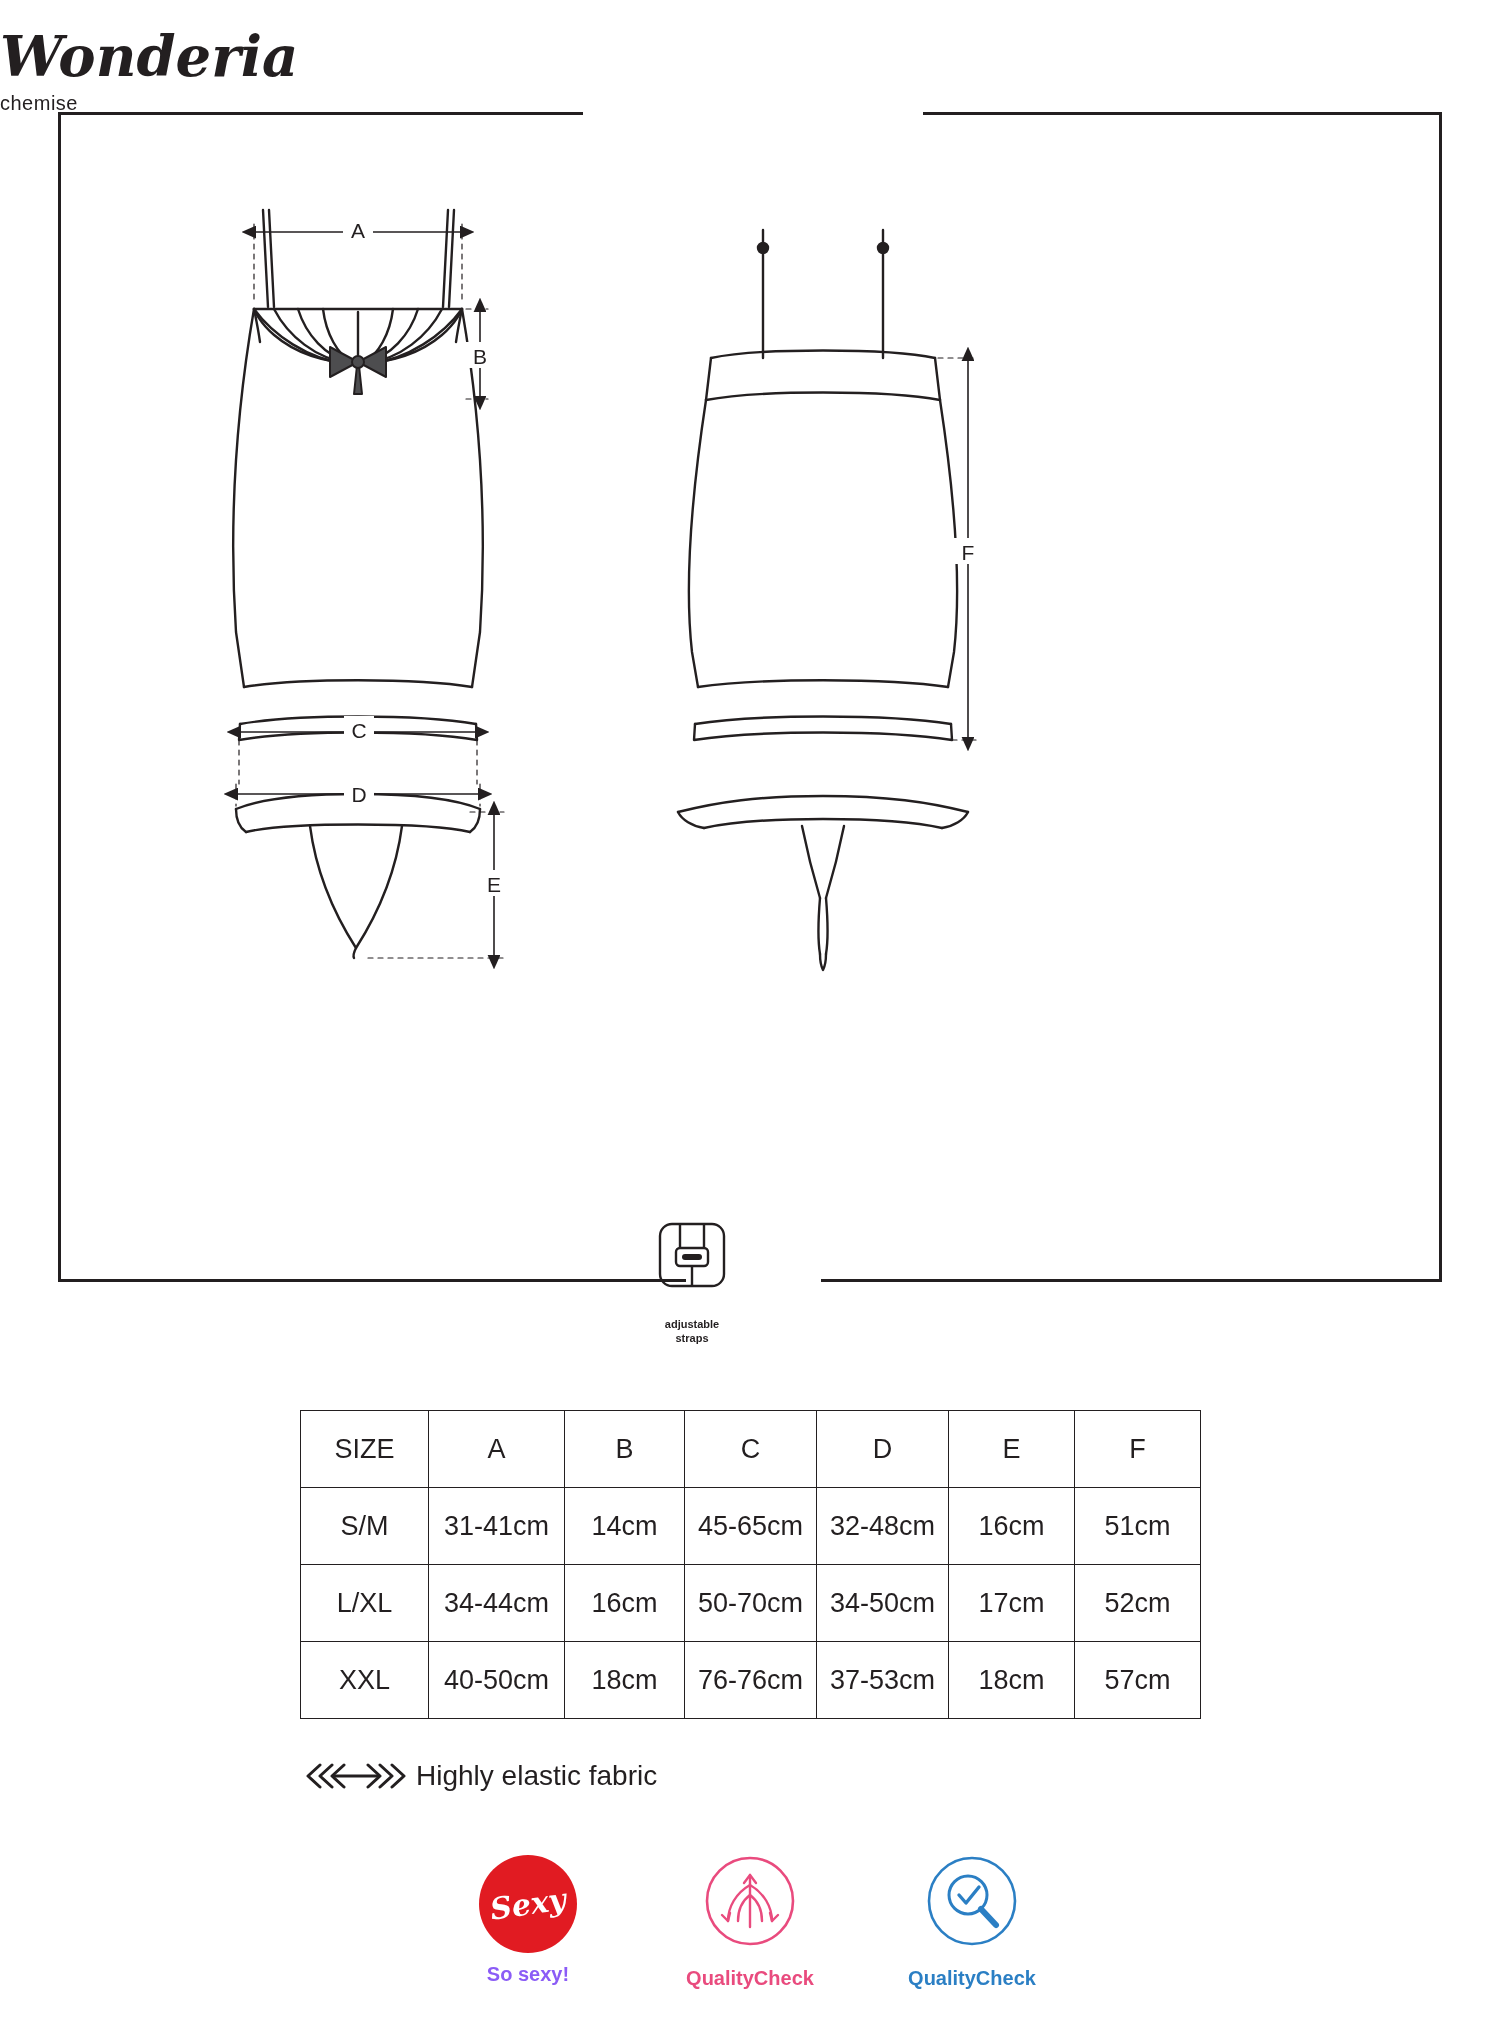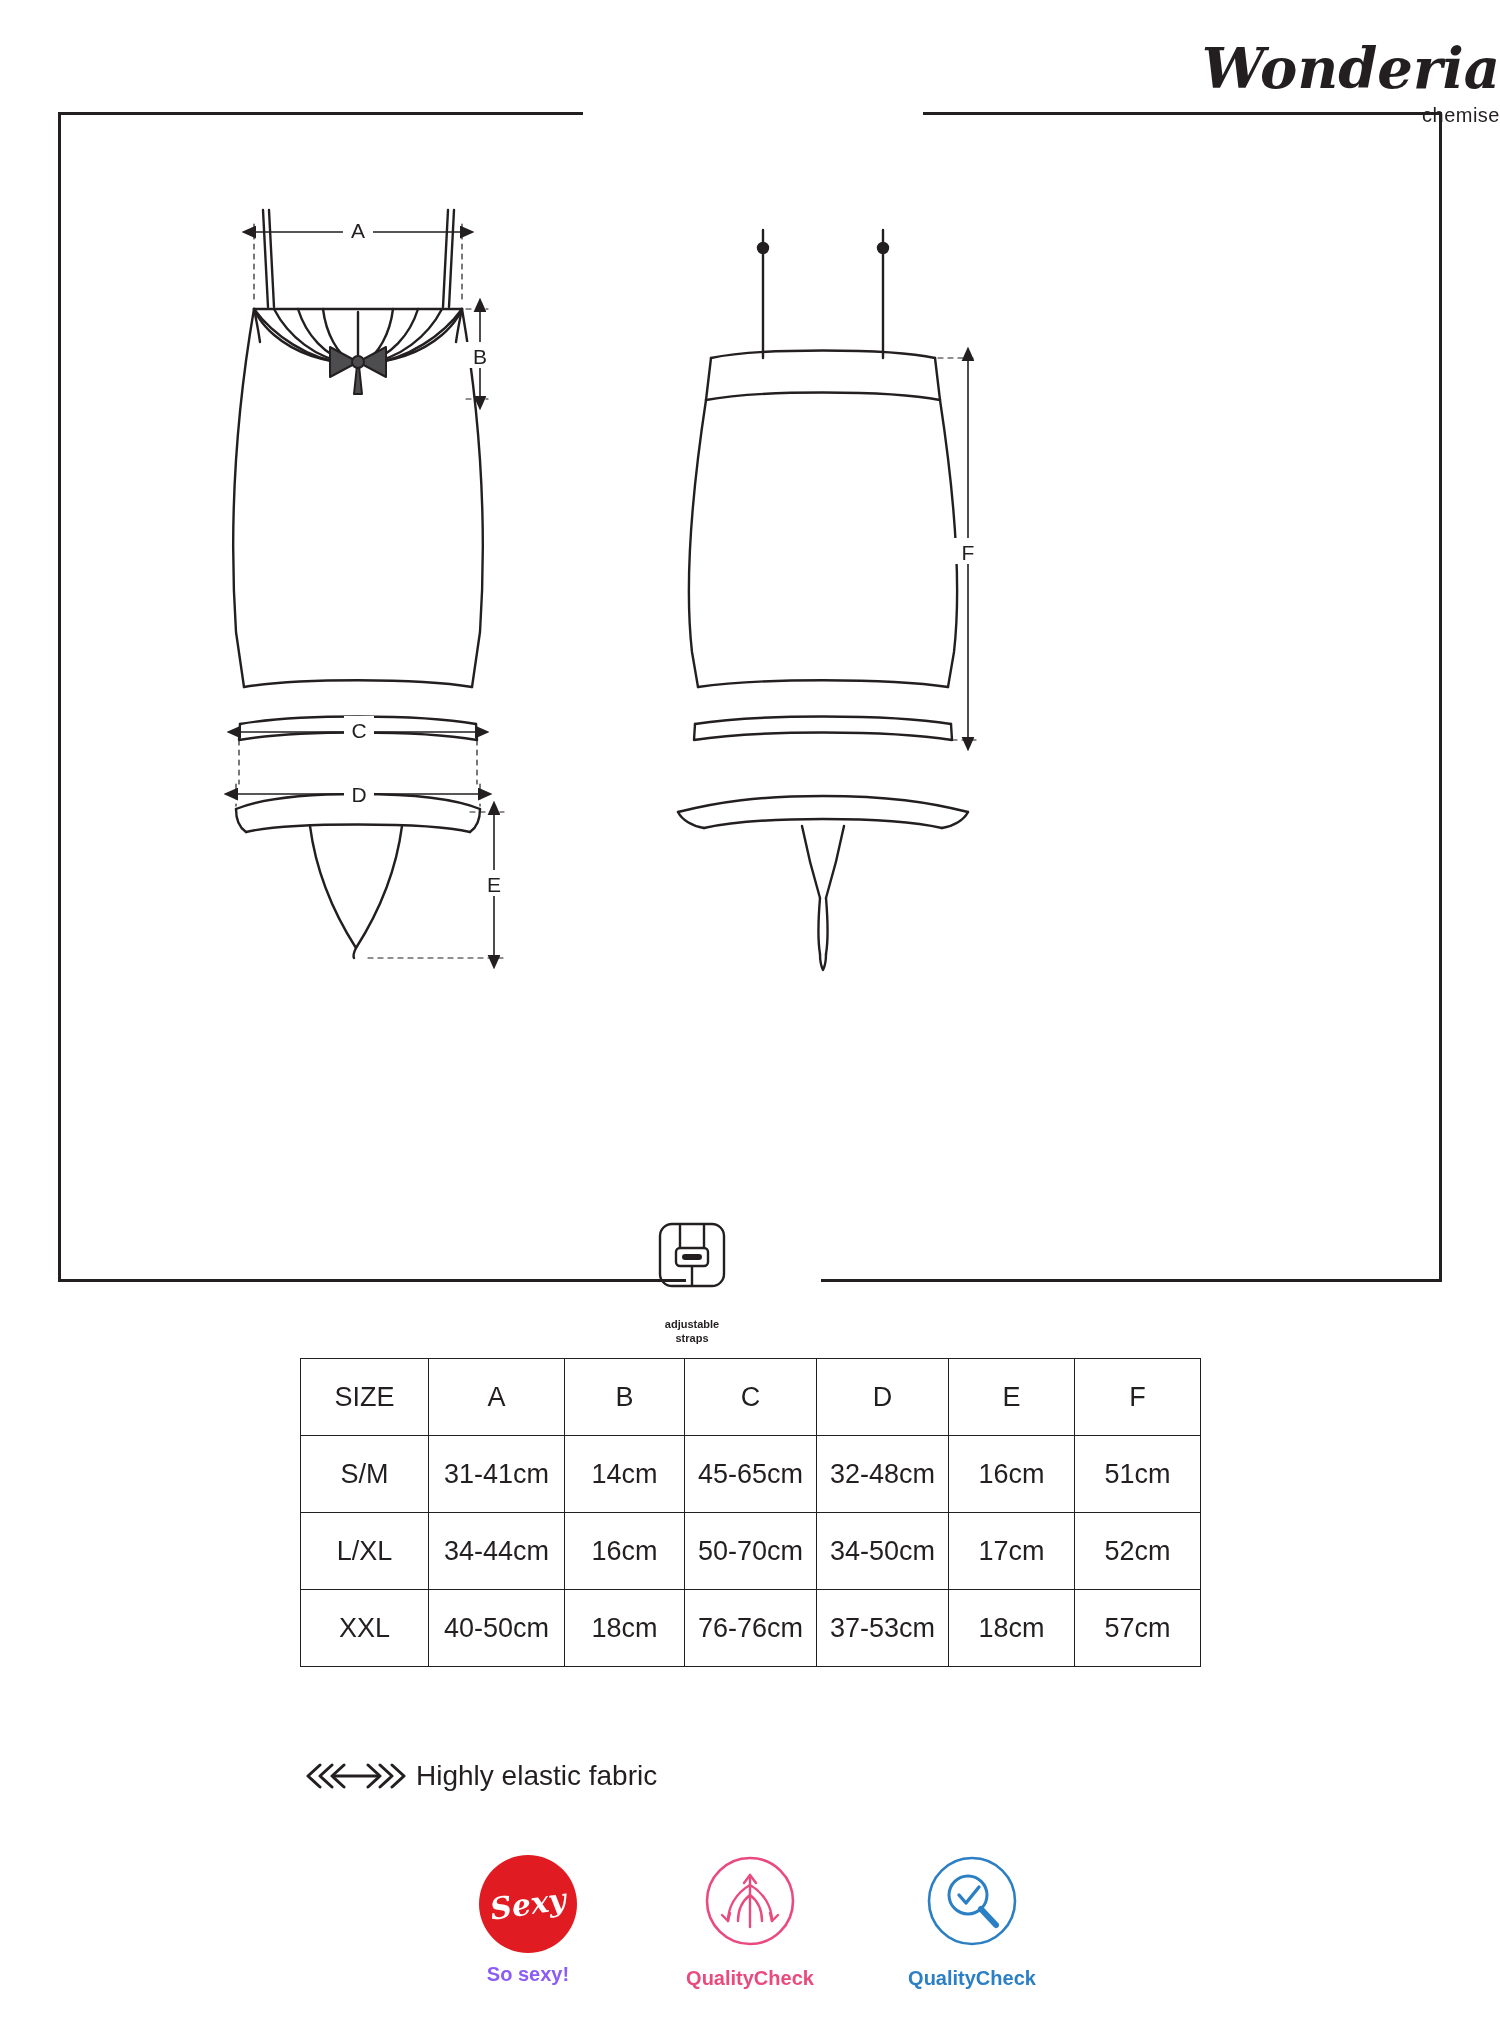--- a/index.html
+++ b/index.html
@@ -11,22 +11,22 @@
     width: 1500px; height: 2030px;
     font-family: "Liberation Sans", sans-serif;
     color: #231f20;
     position: relative;
     overflow: hidden;
   }
 
   
   .header {
     position: absolute;
-    top: 40px; left: 0; width: 100%;
-    text-align: right;
+    top: 28px; left: 0; width: 100%;
+    text-align: left;
   }
   .brand {
     font-family: "DejaVu Serif", serif;
     font-size: 56px;
     font-style: italic;
     font-weight: 700;
     letter-spacing: 0px;
     color: #231f20;
     line-height: 1.0;
   }
@@ -79,21 +79,21 @@
     font-size: 11px;
     font-weight: 700;
     line-height: 1.25;
     margin-top: 8px;
     color: #231f20;
   }
 
   
   .table-wrap {
     position: absolute;
-    left: 300px; top: 1358px;
+    left: 300px; top: 1410px;
     width: 900px;
   }
   table.size-table {
     border-collapse: collapse;
     width: 900px;
     table-layout: fixed;
   }
   table.size-table td, table.size-table th {
     border: 1.6px solid #231f20;
     text-align: center;

